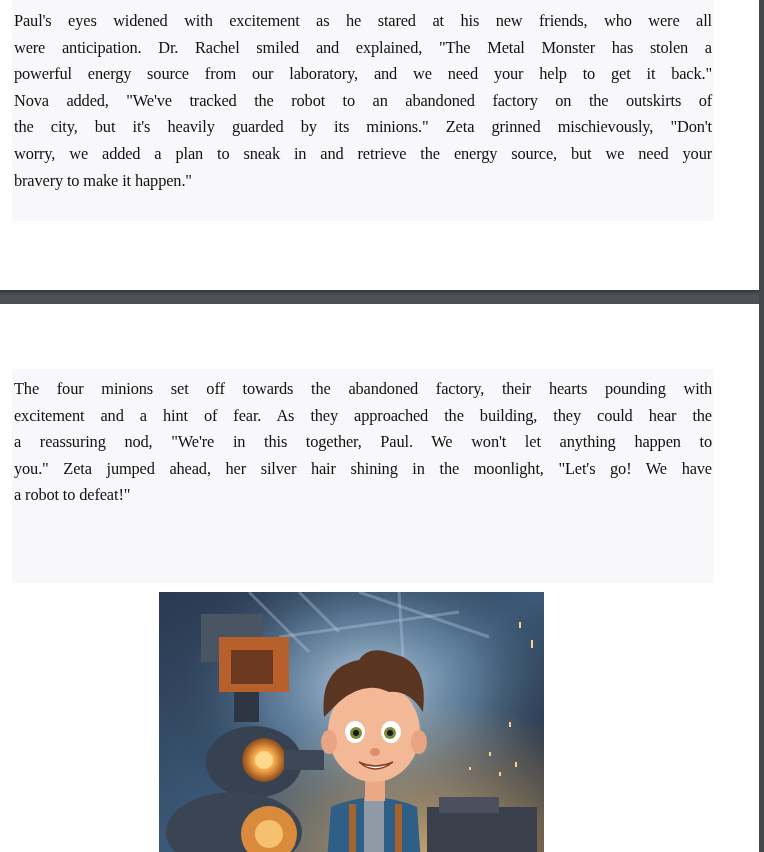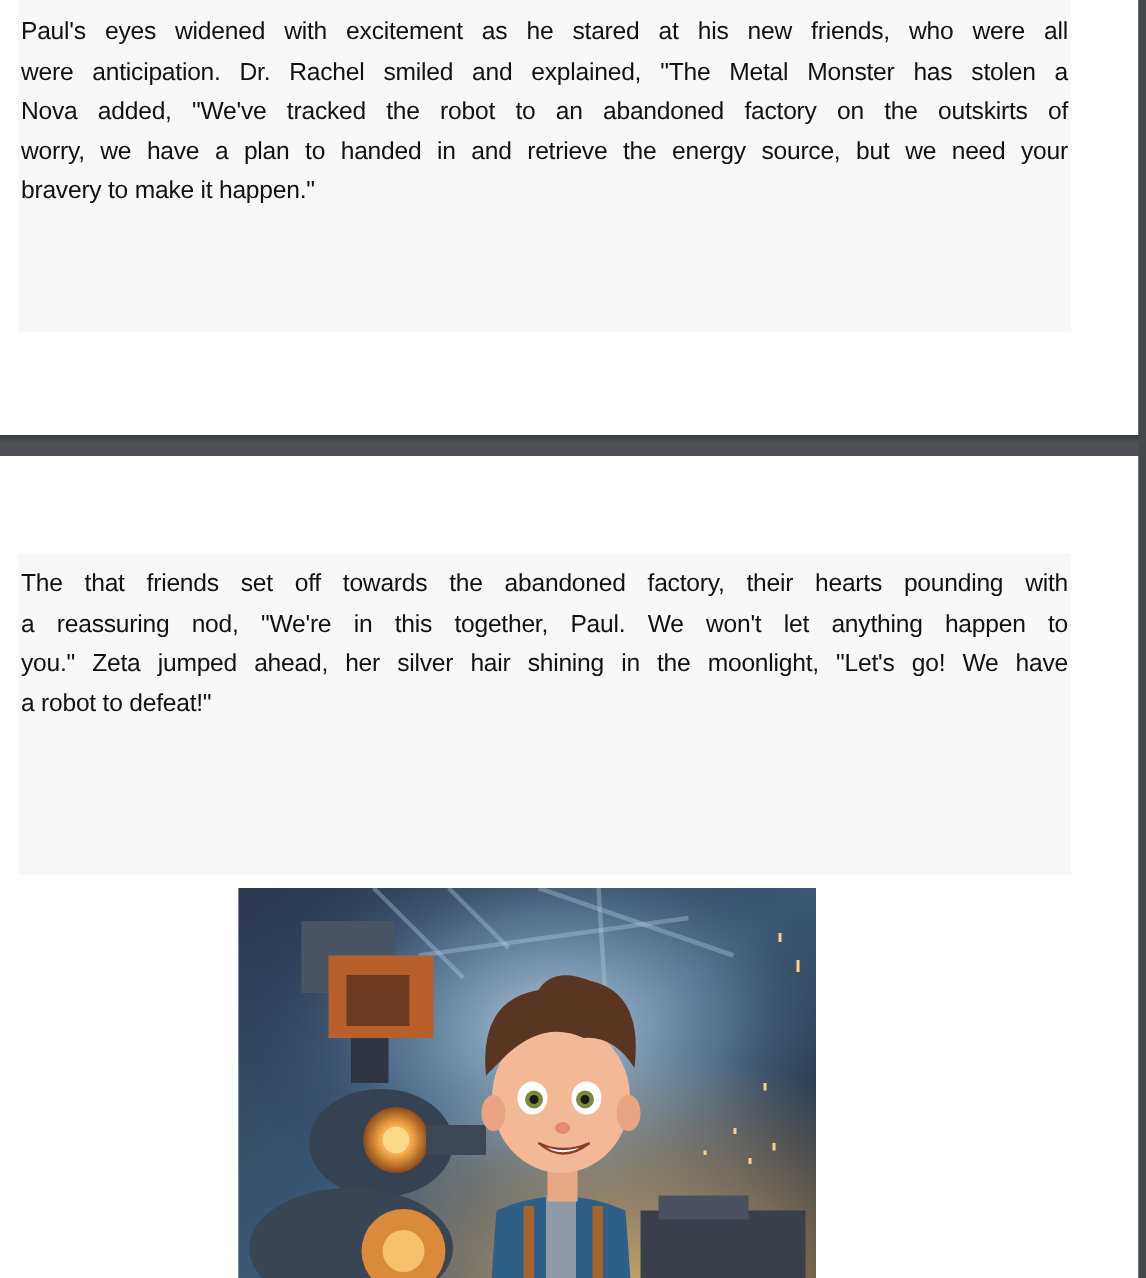--- a/index.html
+++ b/index.html
@@ -48,21 +48,21 @@
       height: 852px;
       background: #44474c;
     }
     .text-block {
       position: absolute;
       left: 12px;
       width: 702px;
       box-sizing: border-box;
       padding: 0 2px 0 2px;
       background: #f8f8fb;
-      font-family: Liberation Sans, sans-serif;
+      font-family: Liberation Serif, serif;
       font-size: 16.4px;
       line-height: 26.6px;
       color: #111111;
       text-align: justify;
       letter-spacing: -0.15px;
       word-spacing: 0px;
     }
     .tb-1 {
       top: 40px;
       height: 221px;
@@ -98,31 +98,34 @@
   </style>
 </head>
 <body>
 
 <div class="viewer">
 
   <div class="page page-1">
     <div class="text-block tb-1">
       <span class="line">Paul's eyes widened with excitement as he stared at his new friends, who were all</span>
       <span class="line">were anticipation. Dr. Rachel smiled and explained, "The Metal Monster has stolen a</span>
+      <span class="line">powerful energy source from our laboratory, and we need your help to get it back."</span>
       <span class="line">Nova added, "We've tracked the robot to an abandoned factory on the outskirts of</span>
-      <span class="line">worry, we have a plan to handed in and retrieve the energy source, but we need your</span>
+      <span class="line">the city, but it's heavily guarded by its minions." Zeta grinned mischievously, "Don't</span>
+      <span class="line">worry, we added a plan to sneak in and retrieve the energy source, but we need your</span>
       <span class="line last">bravery to make it happen."</span>
     </div>
   </div>
 
   <div class="gap"></div>
 
   <div class="page page-2">
     <div class="text-block tb-2">
-      <span class="line">The that friends set off towards the abandoned factory, their hearts pounding with</span>
+      <span class="line">The four minions set off towards the abandoned factory, their hearts pounding with</span>
+      <span class="line">excitement and a hint of fear. As they approached the building, they could hear the</span>
       <span class="line">a reassuring nod, "We're in this together, Paul. We won't let anything happen to</span>
       <span class="line">you." Zeta jumped ahead, her silver hair shining in the moonlight, "Let's go! We have</span>
       <span class="line last">a robot to defeat!"</span>
     </div>
 
     <div class="illustration" title="Cartoon boy with brown hair and blue jacket smiling in a factory with glowing orange robot machinery">
       <svg width="385" height="270" viewBox="0 0 385 270">
         <defs>
           <linearGradient id="bg" x1="0" y1="0" x2="1" y2="1">
             <stop offset="0" stop-color="#2b3850"></stop>

